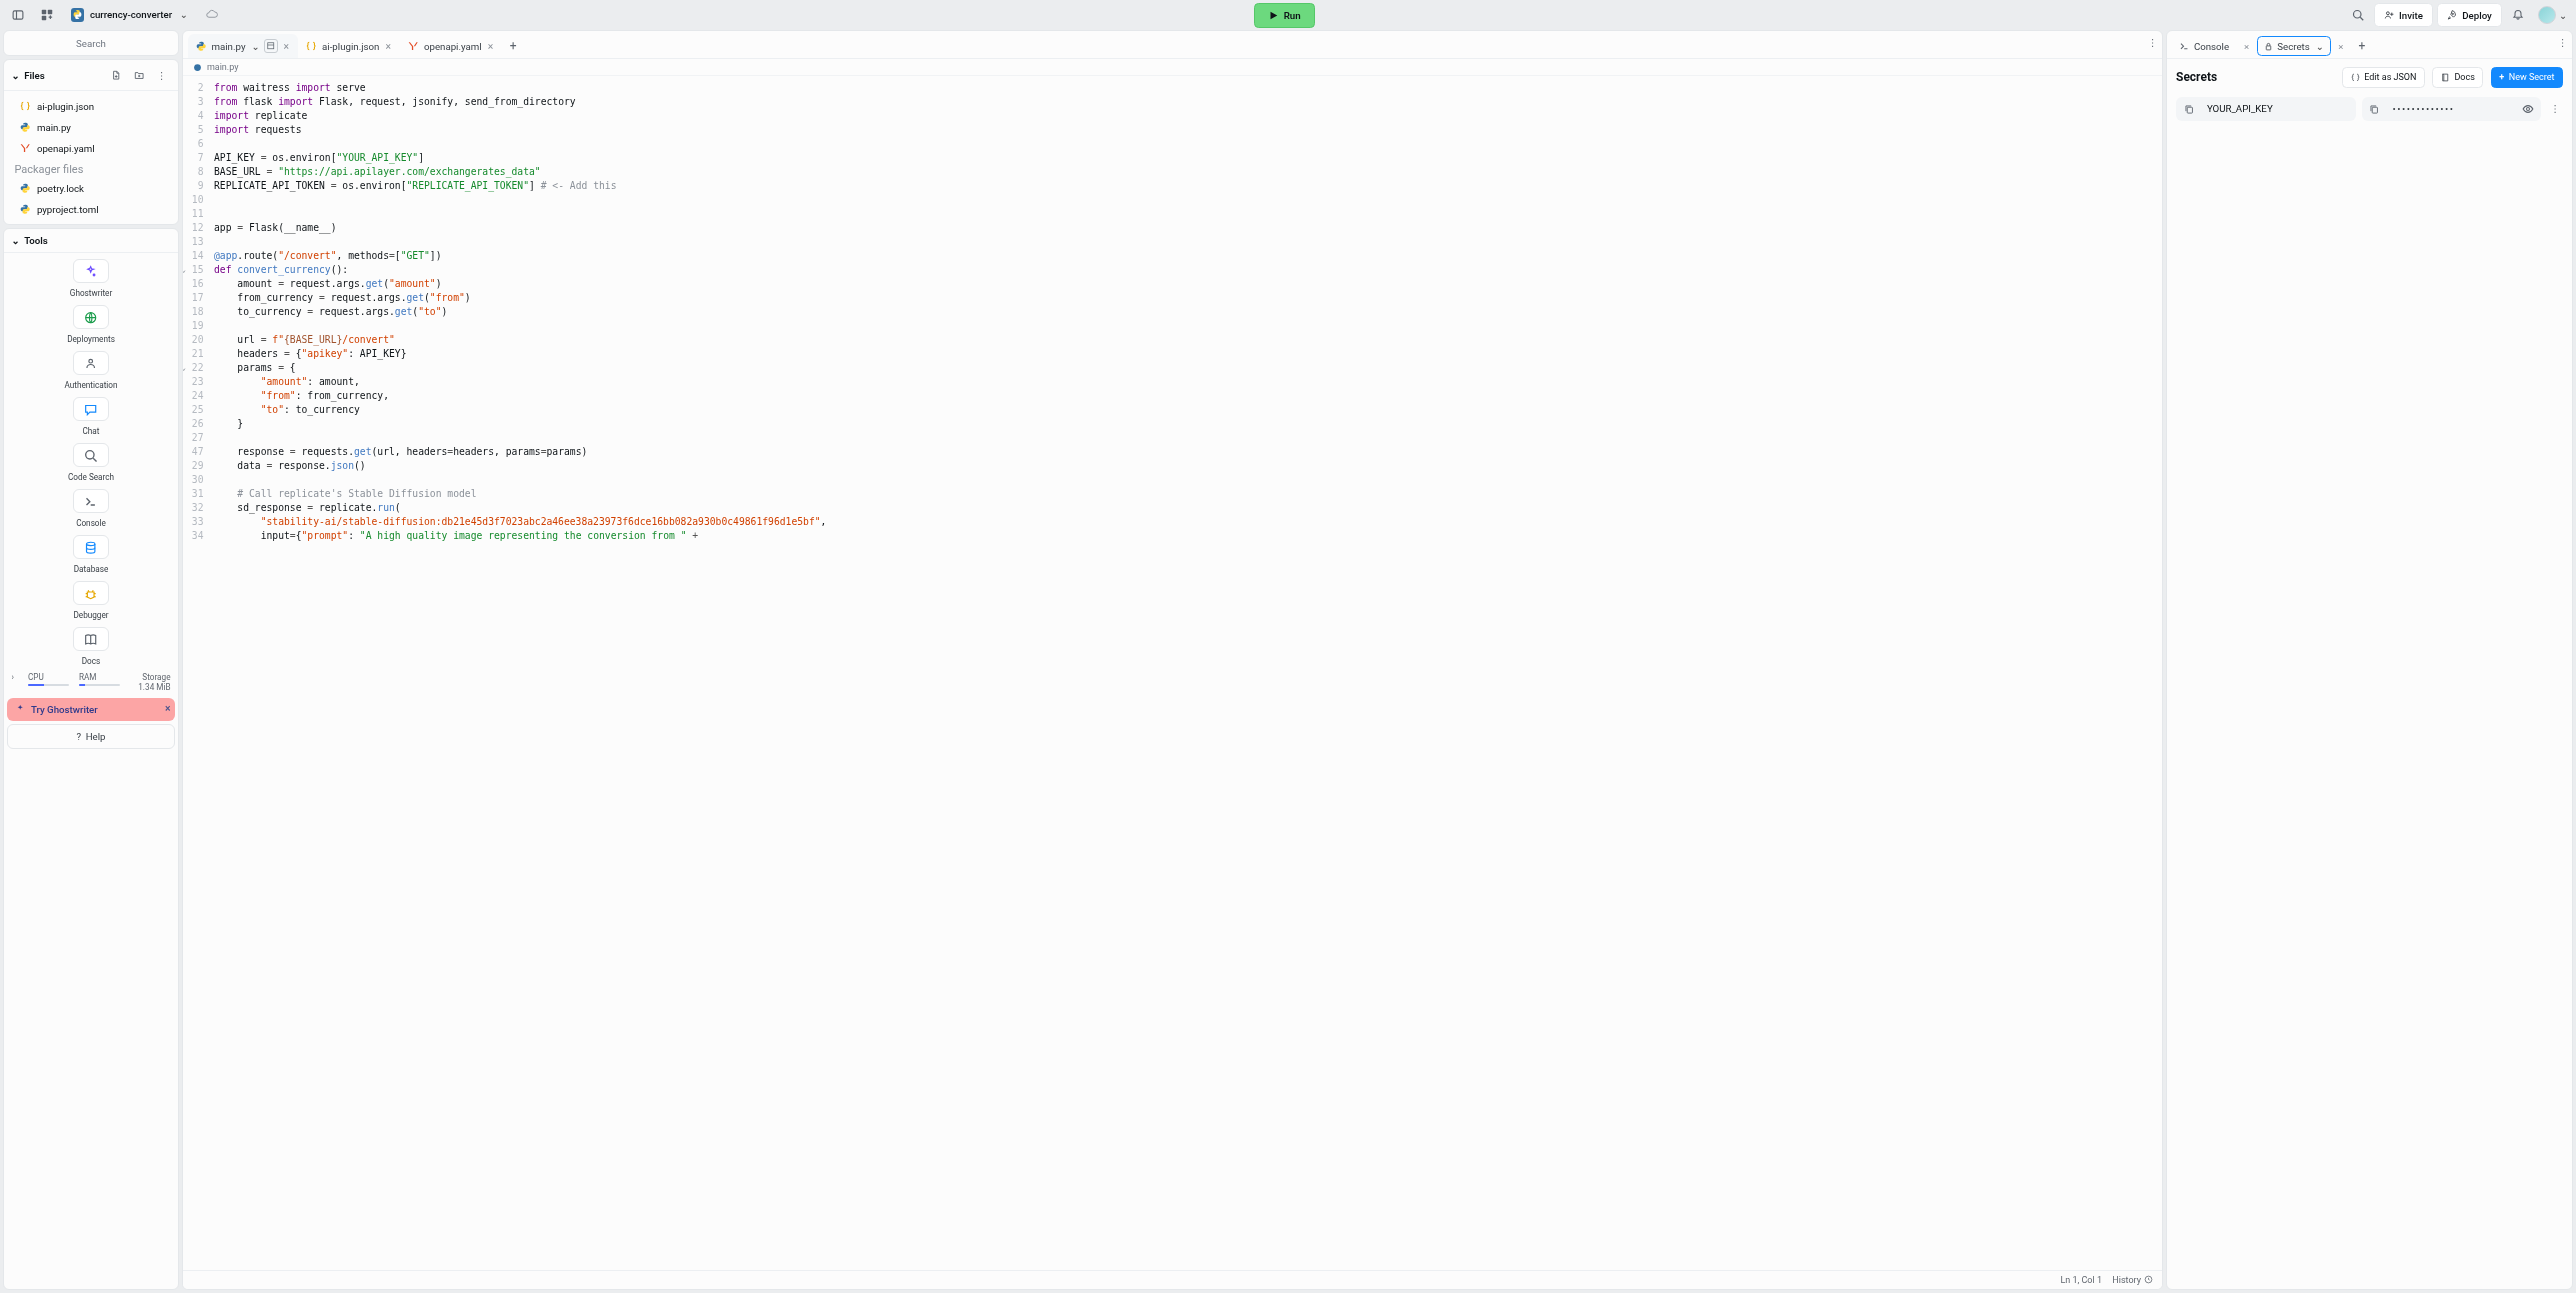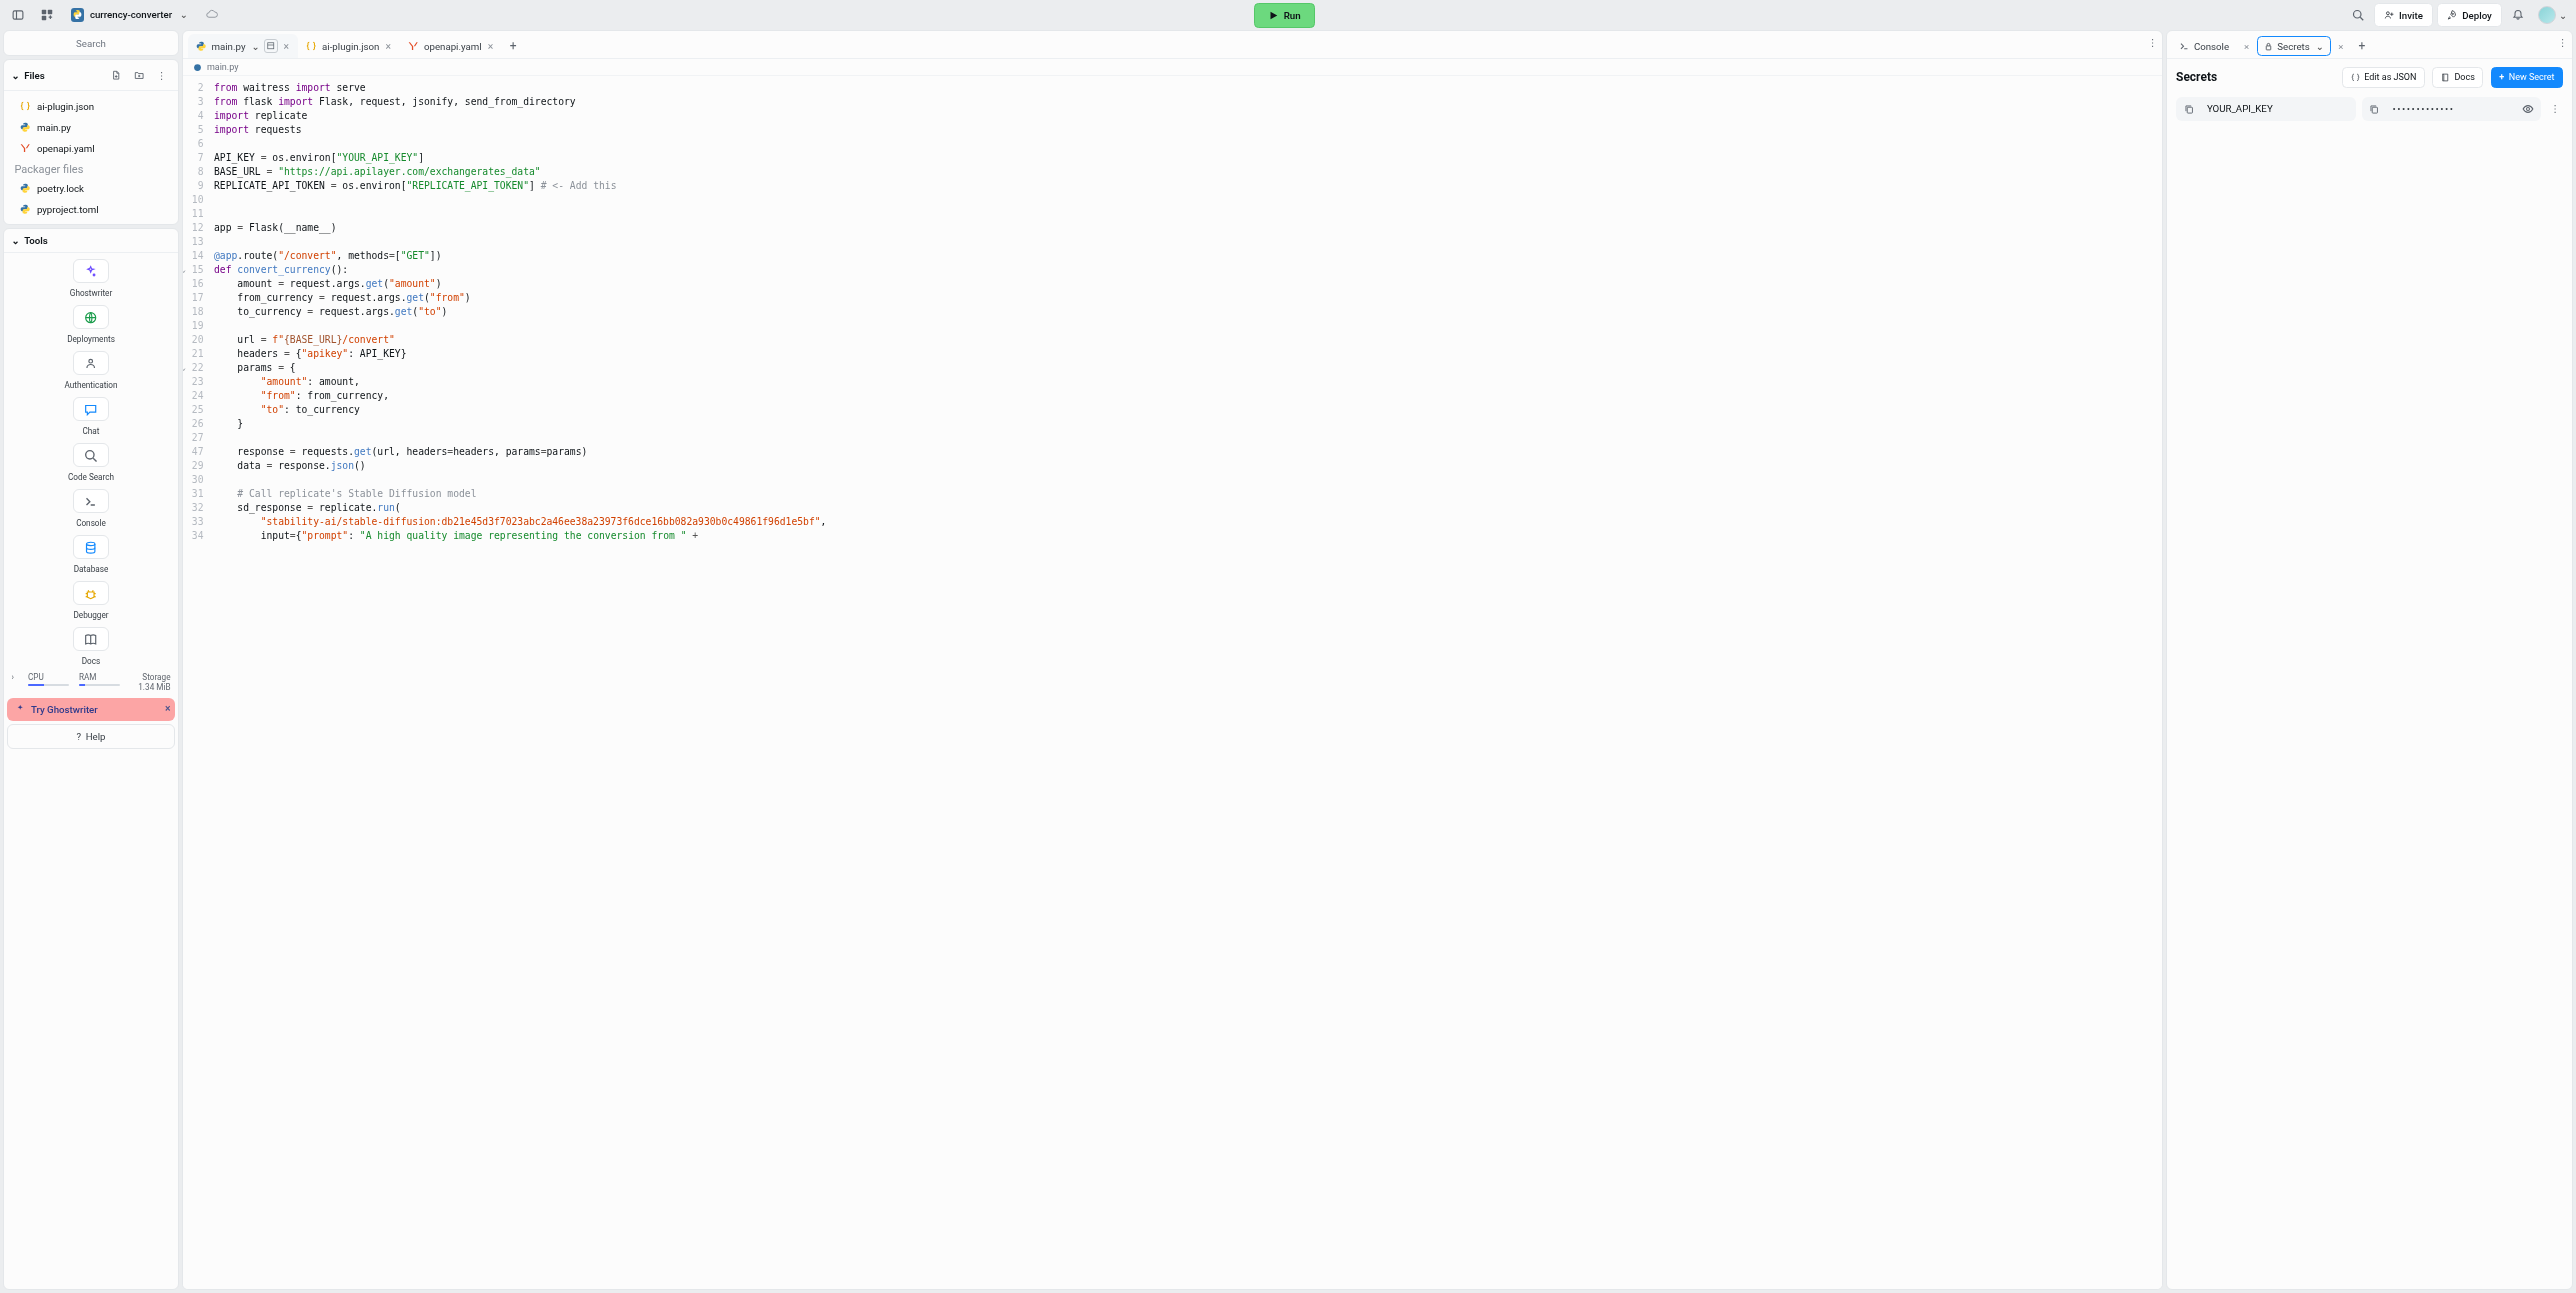--- a/index.html
+++ b/index.html
@@ -491,20 +491,30 @@
           <div class="ln">47</div>
           <div class="ln">29</div>
           <div class="ln">30</div>
           <div class="ln">31</div>
           <div class="ln">32</div>
           <div class="ln">33</div>
           <div class="ln">34</div>
         </div>
       <div class="code" id="code"><div><span class="kw">from</span> waitress <span class="kw">import</span> serve</div><div><span class="kw">from</span> flask <span class="kw">import</span> Flask, request, jsonify, send_from_directory</div><div><span class="kw">import</span> replicate</div><div><span class="kw">import</span> requests</div><div>&nbsp;</div><div>API_KEY <span class="op">=</span> os.environ[<span class="strg">"YOUR_API_KEY"</span>]</div><div>BASE_URL <span class="op">=</span> <span class="strg">"https://api.apilayer.com/exchangerates_data"</span></div><div>REPLICATE_API_TOKEN <span class="op">=</span> os.environ[<span class="strg">"REPLICATE_API_TOKEN"</span>] <span class="cmt"># &lt;- Add this</span></div><div>&nbsp;</div><div>&nbsp;</div><div>app <span class="op">=</span> Flask(__name__)</div><div>&nbsp;</div><div><span class="call">@app</span>.route(<span class="str">"/convert"</span>, methods<span class="op">=</span>[<span class="strg">"GET"</span>])</div><div><span class="kw">def</span> <span class="call">convert_currency</span>():</div><div>    amount <span class="op">=</span> request.args.<span class="call">get</span>(<span class="str">"amount"</span>)</div><div>    from_currency <span class="op">=</span> request.args.<span class="call">get</span>(<span class="str">"from"</span>)</div><div>    to_currency <span class="op">=</span> request.args.<span class="call">get</span>(<span class="str">"to"</span>)</div><div>&nbsp;</div><div>    url <span class="op">=</span> <span class="str">f"</span><span class="brown">{BASE_URL}</span><span class="str">/convert"</span></div><div>    headers <span class="op">=</span> {<span class="str">"apikey"</span>: API_KEY}</div><div>    params <span class="op">=</span> {</div><div>        <span class="str">"amount"</span>: amount,</div><div>        <span class="str">"from"</span>: from_currency,</div><div>        <span class="str">"to"</span>: to_currency</div><div>    }</div><div>&nbsp;</div><div>    response <span class="op">=</span> requests.<span class="call">get</span>(url, headers<span class="op">=</span>headers, params<span class="op">=</span>params)</div><div>    data <span class="op">=</span> response.<span class="call">json</span>()</div><div>&nbsp;</div><div>    <span class="cmt"># Call replicate's Stable Diffusion model</span></div><div>    sd_response <span class="op">=</span> replicate.<span class="call">run</span>(</div><div>        <span class="str">"stability-ai/stable-diffusion:db21e45d3f7023abc2a46ee38a23973f6dce16bb082a930b0c49861f96d1e5bf"</span>,</div><div>        input<span class="op">=</span>{<span class="str">"prompt"</span>: <span class="strg">"A high quality image representing the conversion from "</span> <span class="op">+</span></div></div>
     </div>
+    <div class="status-bar">
+      <span>Ln 1, Col 1</span>
+      <span style="display:flex;align-items:center;gap:3px;">
+        <span>History</span>
+        <svg width="9" height="9" viewBox="0 0 16 16" fill="none" stroke="#60666e" stroke-width="1.4">
+            <circle cx="8" cy="8" r="6"></circle>
+            <path d="M8 5v3l2 1"></path>
+          </svg>
+      </span>
+    </div>
   </div>
 
   <div class="panel right-panel">
     <div class="rp-tabs" id="rp-tabs">
       <div class="rp-tab">
           <span>
             <svg width="10.4" height="10.4" viewBox="0 0 16 16" fill="none" stroke="#5c636c" stroke-width="1.6">
               <path d="M3 4l4 4-4 4M8 12h5"></path>
             </svg>
           </span>

